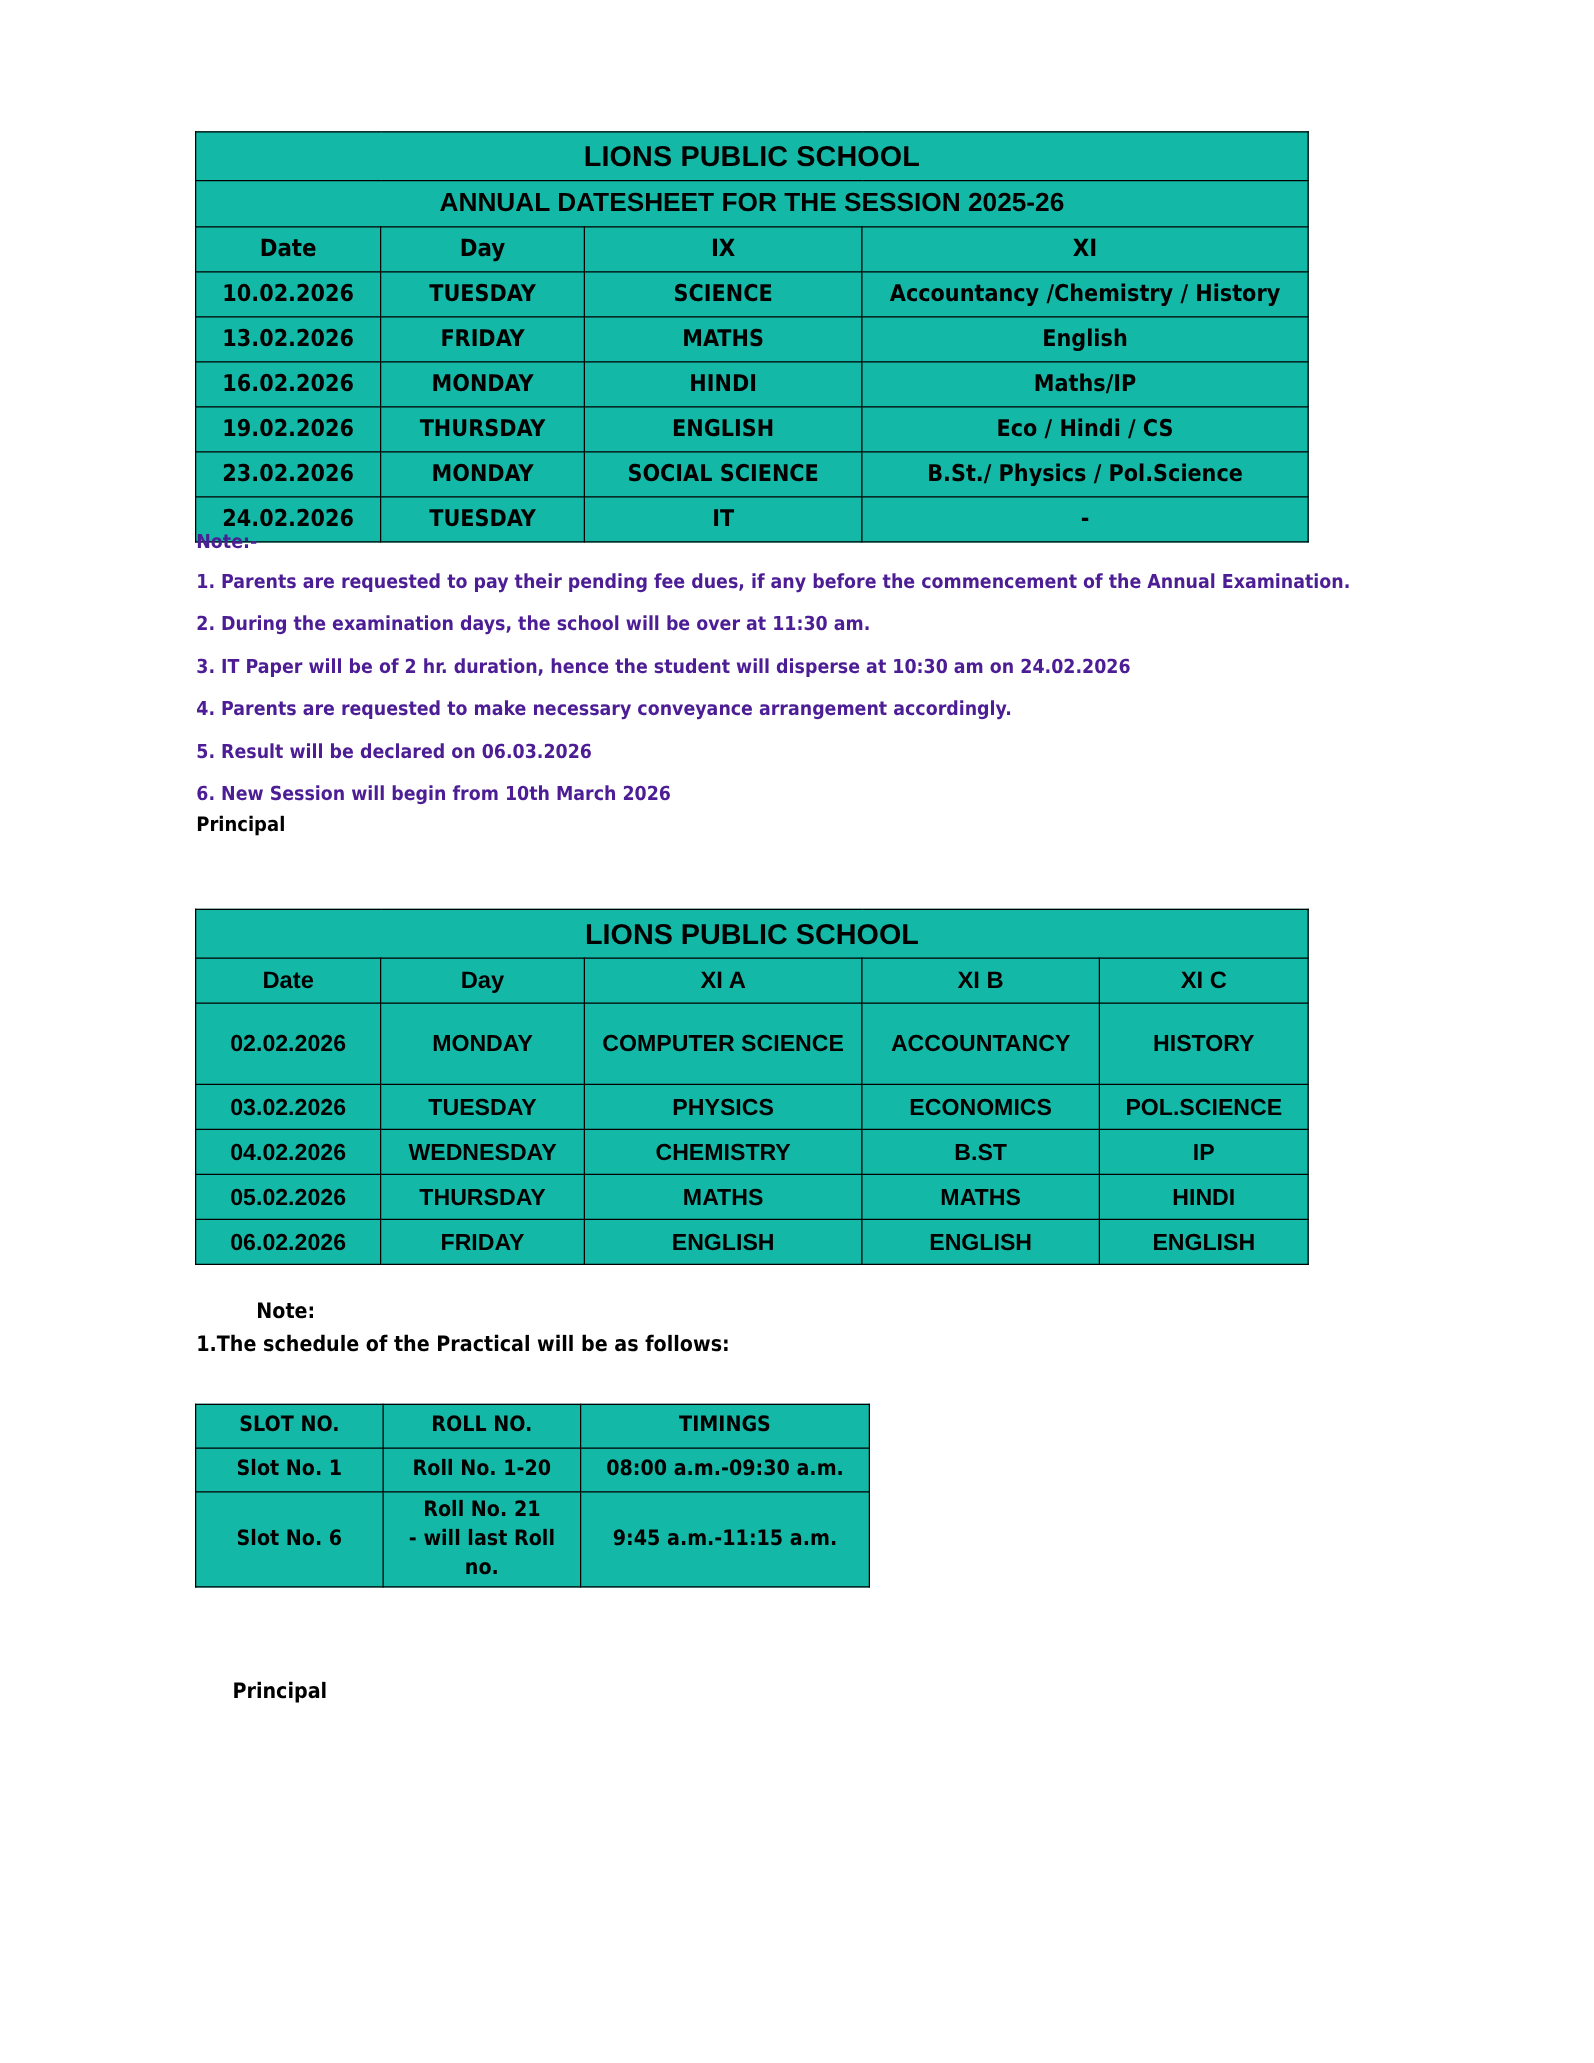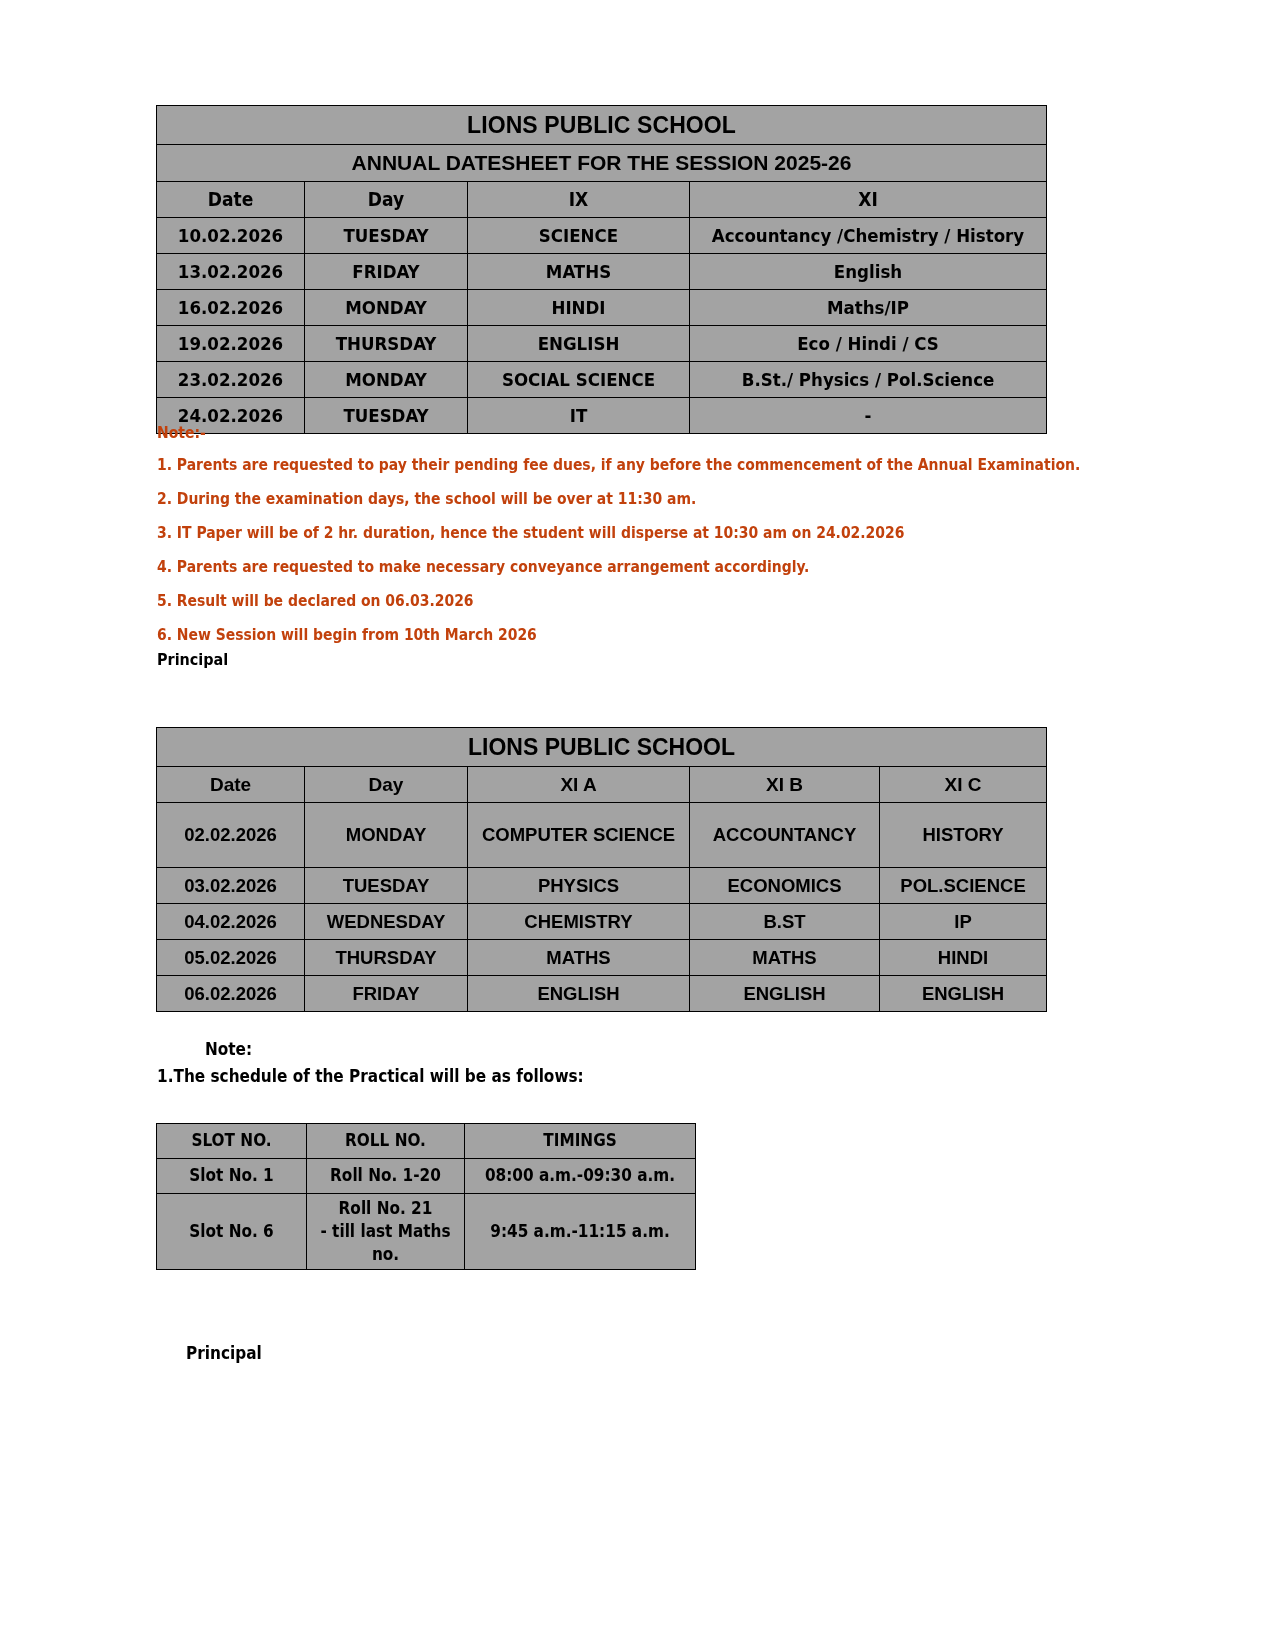--- a/index.html
+++ b/index.html
@@ -22,21 +22,21 @@
     width: 1275px;
     height: 1650px;
     box-sizing: border-box;
   }
 
   
   .sheet {
     position: absolute;
     border-collapse: collapse;
     table-layout: fixed;
-    background: #a3a3a3;
+    background: #14b8a6;
   }
   .sheet td, .sheet th {
     border: 1.6px solid #000;
     text-align: center;
     vertical-align: middle;
     padding: 3px 4px;
     font-weight: bold;
     color: #000;
     line-height: 1.15;
   }
@@ -74,21 +74,21 @@
 
   
   #annual-notes {
     position: absolute;
     left: 157px;
     top: 424px;
     width: 900px;
     font-family: "DejaVu Sans Condensed", "Liberation Sans Narrow", "Liberation Sans", sans-serif;
     font-size: 15.5px;
     font-weight: bold;
-    color: #c2410c;
+    color: #4c1d95;
   }
   #annual-notes .note-head { margin: 0 0 14px 0; }
   #annual-notes .note-line { margin: 0 0 16px 0; white-space: nowrap; }
   #annual-signature {
     position: absolute;
     left: 157px;
     top: 650px;
     font-family: "DejaVu Sans Condensed", "Liberation Sans Narrow", "Liberation Sans", sans-serif;
     font-size: 16px;
     font-weight: bold;
@@ -344,21 +344,21 @@
       </tr>
       <tr class="slot1-row">
         <td>Slot No. 1</td>
         <td>Roll No. 1-20</td>
         <td>08:00 a.m.-09:30 a.m.</td>
       </tr>
       <tr class="slot2-row">
         <td>Slot No. 6</td>
         <td class="stack-cell">
           <div>Roll No. 21</div>
-          <div>- till last Maths no.</div>
+          <div>- will last Roll no.</div>
         </td>
         <td>9:45 a.m.-11:15 a.m.</td>
       </tr>
     </tbody>
   </table>
 
   <div id="practical-signature">Principal</div>
 
 </div>
 

